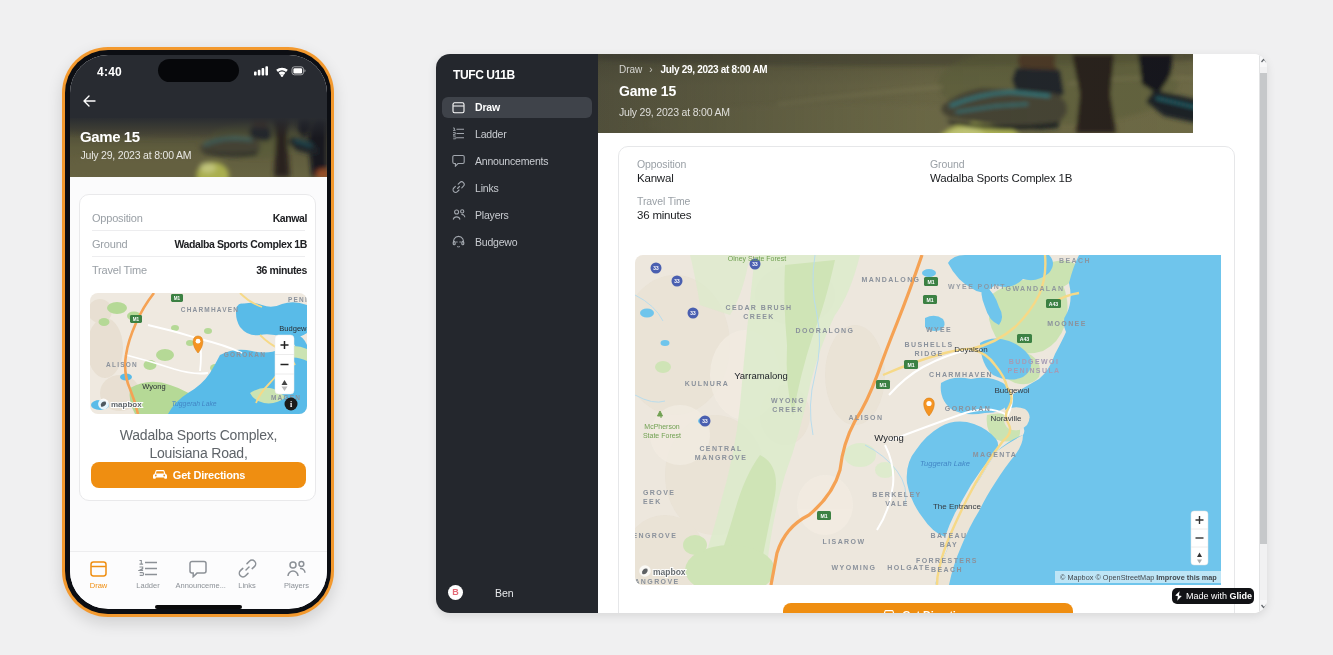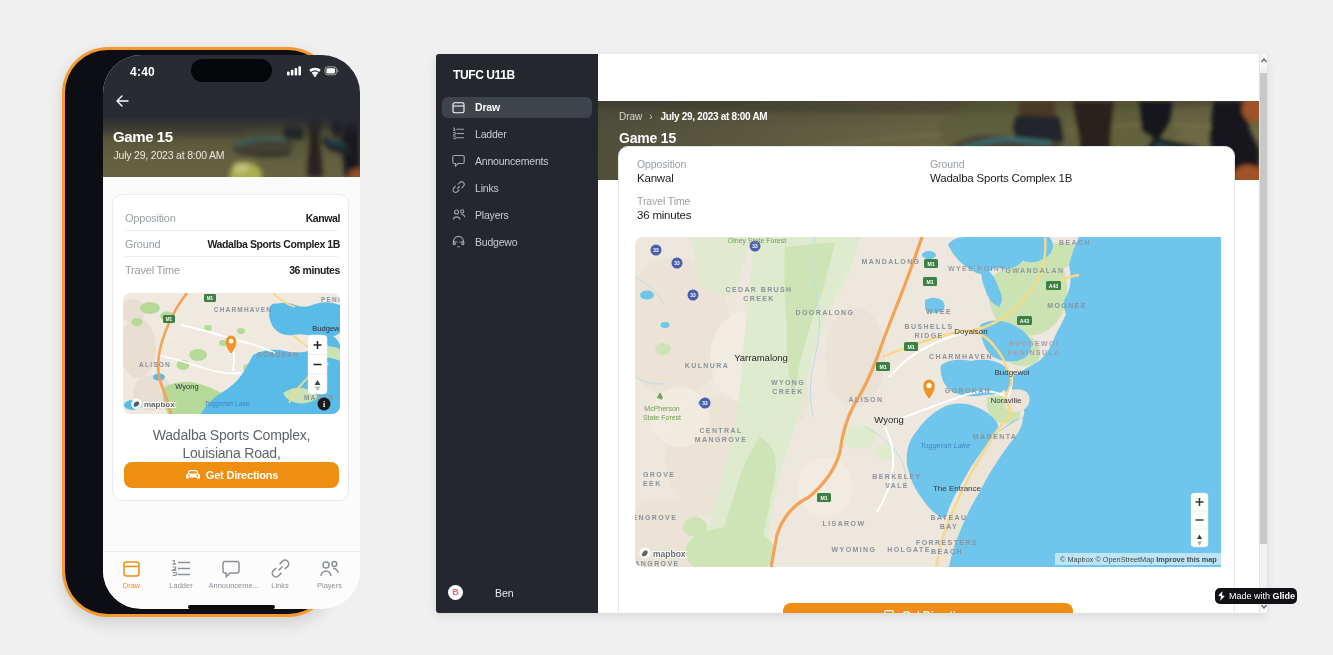--- a/index.html
+++ b/index.html
@@ -4,21 +4,21 @@
 <style>
   * { margin:0; padding:0; box-sizing:border-box; }
   html,body { width:1333px; height:655px; overflow:hidden; }
   body { background:#f0f0f1; font-family:"Liberation Sans", sans-serif; position:relative; }
   .abs { position:absolute; }
 
   
   #phone { left:62px; top:47px; width:272px; height:570px; border-radius:46px;
     background:#f3992e; box-shadow:0 6px 16px rgba(0,0,0,0.14); }
   #bezel { left:3px; top:3px; width:266px; height:564px; border-radius:43px; background:#0c0e13; }
-  #screen { left:4.5px; top:5px; width:257px; height:554px; border-radius:38px; background:#fbfbfc; overflow:hidden;margin-left:33px; }
+  #screen { left:4.5px; top:5px; width:257px; height:554px; border-radius:38px; background:#fbfbfc; overflow:hidden; }
 
   #ph-head { left:0; top:0; width:257px; height:63px; background:#282b31; }
   #ph-time { left:10px; top:10px; width:60px; text-align:center; color:#fff; font-size:12px; font-weight:bold; letter-spacing:.2px; }
   #island { left:88px; top:4px; width:81px; height:23px; border-radius:12px; background:#06070a; }
   #ph-back { left:12px; top:35px; color:#fff; font-size:17px; }
 
   #ph-photo { left:0; top:63px; width:257px; height:59px; overflow:hidden; }
   #ph-title { left:10.5px; top:10px; color:#fff; font-size:15px; font-weight:bold; letter-spacing:-0.4px; }
   #ph-sub { left:11px; top:31px; color:rgba(255,255,255,.85); font-size:10.5px; letter-spacing:-0.2px; }
 
@@ -33,58 +33,58 @@
      color:#fff; font-size:11px; letter-spacing:-0.2px; font-weight:bold; text-align:center; line-height:26px; }
 
   #ph-tabs { left:0; top:496px; width:257px; height:57px; border-top:1px solid #ededef; background:#fcfcfd; }
   .tab { position:absolute; top:7px; width:44px; text-align:center; }
   .tab svg { display:block; margin:0 auto; }
   .tab .tl { font-size:7.5px; color:#8c9197; margin-top:3px; }
   .tab.on .tl { color:#ef8e11; }
   #ph-homebar { left:85px; top:550px; width:87px; height:4px; border-radius:2px; background:#0b0b0c; }
 
   
-  #win { left:436px; top:54px; width:831px; height:559px; background:#fff; border-radius:3px;
+  #win { left:436px; top:54px; width:831px; height:559px; background:#fff; border-radius:14px;
      box-shadow:0 3px 10px rgba(0,0,0,0.10); overflow:hidden; }
 
   #side { left:0; top:0; width:162px; height:559px; background:#24272d; }
   #side-title { left:17px; top:14px; color:#fff; font-size:12px; font-weight:bold; letter-spacing:-0.4px; }
   .nav { position:absolute; left:6px; width:150px; height:21px; border-radius:6px; color:#c9ccd1; font-size:10.5px; letter-spacing:-0.2px; }
   .nav.on { background:#3f434a; color:#fff; font-weight:bold; }
   .nav svg { position:absolute; left:10px; top:3.5px; }
   .nav span { position:absolute; left:33px; top:4px; }
   #side-user { left:12px; top:531px; width:140px; height:16px; }
   #side-ava { position:absolute; left:0; top:0; width:15px; height:15px; border-radius:50%; background:#fff;
       color:#e56a77; font-size:9px; font-weight:bold; text-align:center; line-height:15px; }
   #side-user span { position:absolute; left:20px; top:2px; color:#e8eaec; font-size:10.5px;padding-left:27px; }
 
   #main { left:162px; top:0; width:661px; height:559px; background:#fff; }
-  #d-photo { left:0; top:0; width:661px; height:79px; overflow:hidden;margin-top:47px; }
+  #d-photo { left:0; top:0; width:595px; height:79px; overflow:hidden; }
   #d-crumb { left:21px; top:10px; font-size:10px; color:rgba(255,255,255,.75); }
   #d-crumb b { color:#fff; margin-left:4px; letter-spacing:-0.3px; }
   #d-crumb .sep { margin:0 4px; color:rgba(255,255,255,.65); font-size:10px; }
   #d-title { left:21px; top:29px; color:#fff; font-size:14px; font-weight:bold; letter-spacing:-0.2px; }
   #d-sub { left:21px; top:52px; color:rgba(255,255,255,.8); font-size:10.5px; letter-spacing:-0.2px; }
 
   #d-card { left:20px; top:92px; width:617px; height:520px; background:#fff; border:1px solid #e6e7e9; border-radius:10px; }
   .dlab { position:absolute; font-size:10.5px; letter-spacing:-0.1px; color:#9aa0a6; }
   .dval { position:absolute; font-size:11.5px; letter-spacing:-0.2px; color:#1b1d20; }
-  #d-map { left:16px; top:90px; width:680px; height:330px; border-radius:8px; overflow:hidden; }
+  #d-map { left:16px; top:108px; width:680px; height:330px; border-radius:8px; overflow:hidden; }
   #d-addr { left:16px; top:430px; width:586px; text-align:center; font-size:10px; letter-spacing:-0.45px; color:#5f6469; }
   #d-btn { left:164px; top:456px; width:290px; height:26px; border-radius:8px; background:#ef8e11;
      color:#fff; font-size:11px; letter-spacing:-0.2px; font-weight:bold; text-align:center; line-height:25px; }
 
   
   #sbar { left:823px; top:0; width:8px; height:559px; background:#f1f1f2; border-left:1px solid #e2e3e4; }
   #sb-thumb { left:0; top:19px; width:8px; height:471px; background:#c6c8ca; }
   .sb-btn { position:absolute; left:0; width:8px; height:13px; background:#f7f7f8; color:#3c4043; font-size:7px; text-align:center; line-height:13px; }
 
   
   #glide { left:1172px; top:588px; width:82px; height:16px; border-radius:5px; background:#111215;
-     color:#fff; font-size:9px; line-height:16px; text-align:center;margin-left:43px; }
+     color:#fff; font-size:9px; line-height:16px; text-align:center; }
 
   .photo-svg, .map-svg { position:absolute; left:0; top:0; }
 </style>
 </head>
 <body>
 
 <div id="phone" class="abs">
  <div id="bezel" class="abs">
   <div id="screen" class="abs">
     <div id="ph-head" class="abs"></div>

